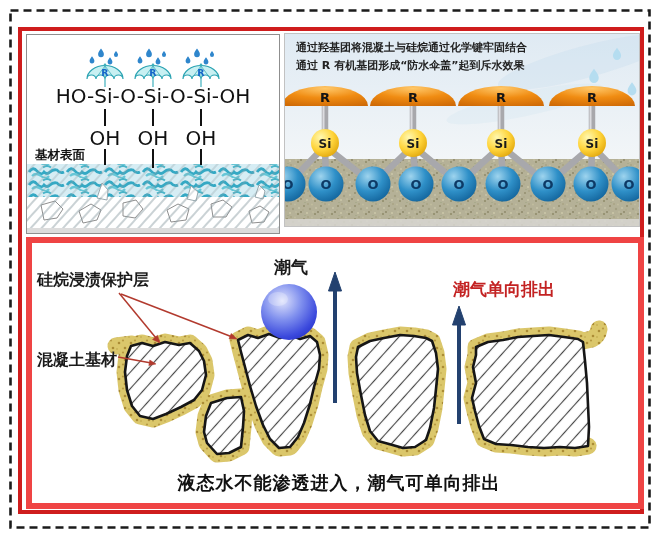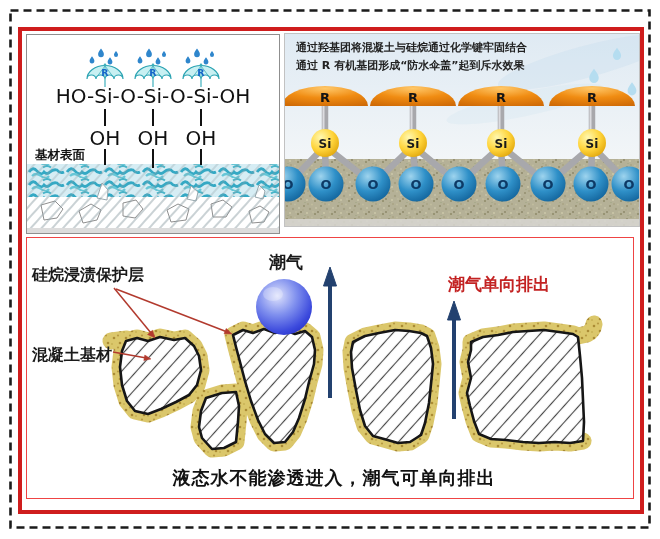--- a/index.html
+++ b/index.html
@@ -2,21 +2,21 @@
 <html><head>
 <meta charset="utf-8">
 <style>
 html,body{margin:0;padding:0;}
 body{width:660px;height:539px;position:relative;background:#fff;font-family:"DejaVu Sans",sans-serif;overflow:hidden;}
 #dashsvg{position:absolute;left:0;top:0;}
 .redframe{position:absolute;left:18px;top:27px;right:16px;bottom:25px;border:4px solid #cf1d1d;background:#fff;}
 .panel{position:absolute;}
 #tl{left:26px;top:34px;width:252px;height:198px;border:1px solid #8f8f8f;background:#fff;}
 #tr{left:284px;top:33px;width:354px;height:192px;border:1px solid #c2c2c2;background:#fff;}
-#bt{left:26px;top:237px;width:606px;height:260px;border:1px solid #ef4444;background:#fff;}
+#bt{left:26px;top:237px;width:606px;height:260px;border:6px solid #ef4444;background:#fff;}
 svg{display:block}
 text{font-family:"DejaVu Sans",sans-serif;}
 </style>
 </head>
 <body>
 
 <svg id="dashsvg" width="660" height="539">
 <rect x="10.5" y="10.5" width="639" height="517" fill="none" stroke="#1b1b1b" stroke-width="2.6" stroke-dasharray="8 5"></rect>
 </svg>
 <div class="redframe"></div>

